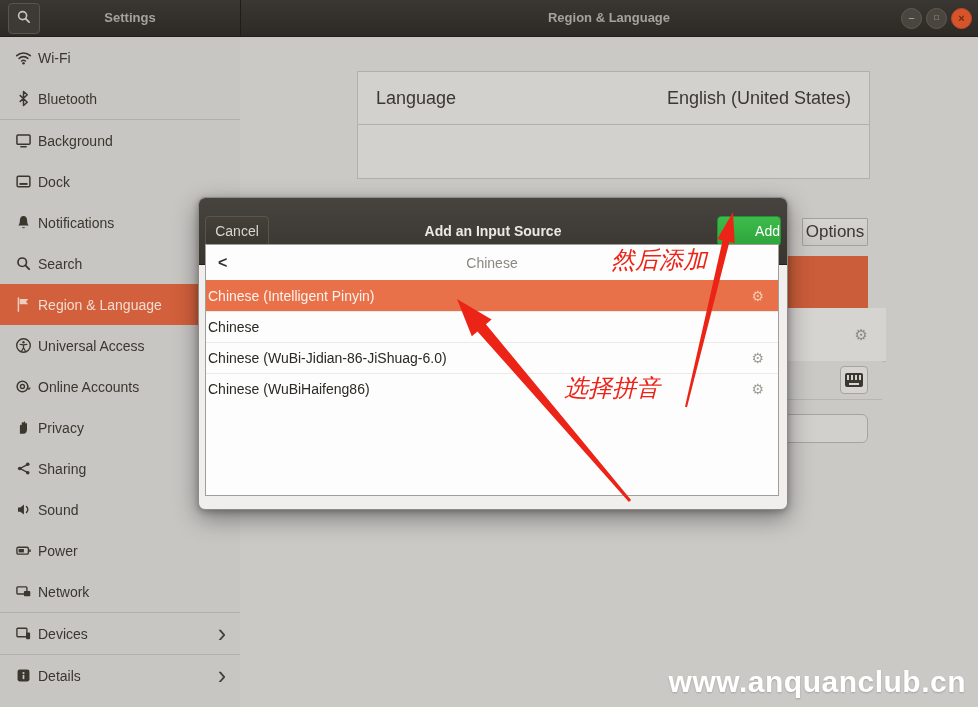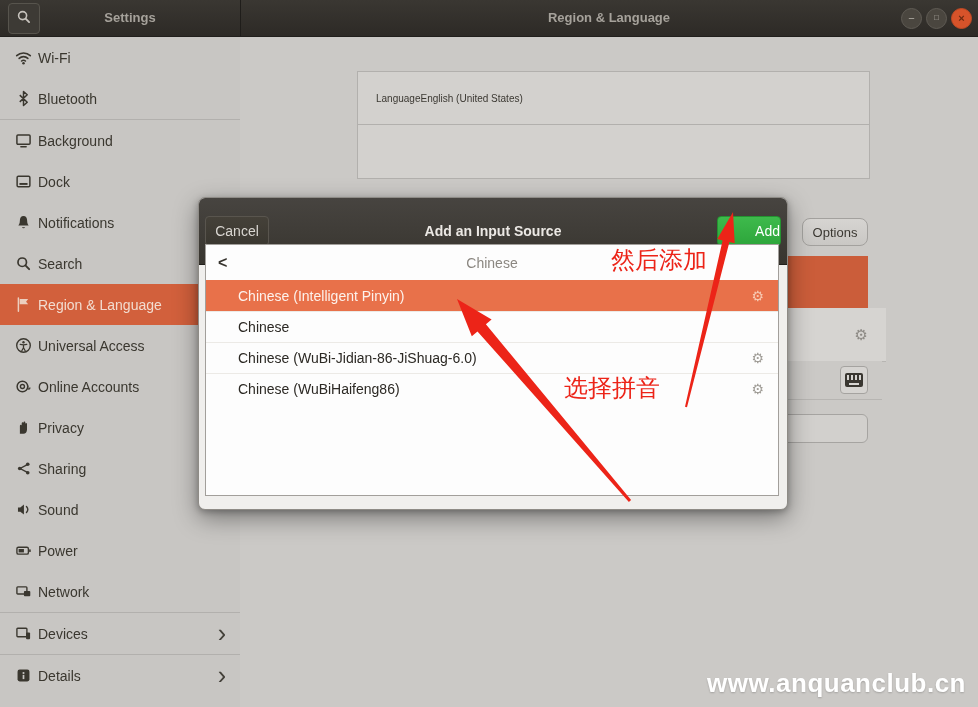--- a/index.html
+++ b/index.html
@@ -31,26 +31,26 @@
     font-size:14px;color:#3a372f;cursor:default;}
   .side-item .icn{width:18px;height:18px;display:flex;align-items:center;justify-content:center;color:#3a372f;}
   .side-item.sep{border-top:1px solid #b2b0ad;}
   .side-item.selected{background:#d2603c;color:#f2dcd0;}
   .side-item.selected .icn{color:#eccfbf;}
   .side-item .chev{margin-left:auto;margin-right:14px;font-size:25px;color:#44413a;line-height:1;font-weight:400;}
   
   .main{position:absolute;left:240px;top:37px;width:738px;height:670px;background:#cbc9c6;z-index:1;}
   .panel{position:absolute;left:117px;top:34px;width:511px;height:106px;
     background:#d3d1ce;border:1px solid #b2b0ad;}
-  .prow{height:52px;display:flex;align-items:center;
-    padding:0 18px;font-size:10px;color:#3b3832;}
+  .prow{height:52px;display:flex;align-items:center;justify-content:space-between;
+    padding:0 18px;font-size:18px;color:#3b3832;}
   .prow.first{border-bottom:1px solid #b2b0ad;}
-  .options-btn{position:absolute;left:562px;top:181px;width:64px;height:26px;border-radius:8px;
+  .options-btn{position:absolute;left:562px;top:181px;width:64px;height:26px;border-radius:1px;
     background:linear-gradient(#d6d4d1,#c9c7c4);border:1px solid #a3a19e;
-    display:flex;align-items:center;justify-content:center;font-size:13px;color:#3b3832;}
+    display:flex;align-items:center;justify-content:center;font-size:17px;color:#3b3832;}
   .bg-orange-row{position:absolute;left:544px;top:219px;width:84px;height:52px;background:#cb5d3a;}
   .bg-gear-row{position:absolute;left:544px;top:271px;width:84px;height:53px;background:#d6d4d1;
     display:flex;align-items:center;justify-content:flex-end;padding-right:18px;
     color:#8d8a85;font-size:15px;border-bottom:1px solid #b7b5b2;}
   .bg-kbd-row{position:absolute;left:544px;top:324px;width:84px;height:38px;background:#cbc9c6;
     display:flex;align-items:center;justify-content:flex-end;padding-right:14px;border-bottom:1px solid #b7b5b2;}
   .kbd-btn{width:26px;height:26px;border-radius:4px;background:#d6d4d1;border:1px solid #a5a3a0;
     display:flex;align-items:center;justify-content:center;}
   .kbd-glyph{width:18px;height:14px;background:#3a3731;border-radius:2px;position:relative;}
   .kbd-glyph:before{content:"";position:absolute;left:2px;top:2px;width:14px;height:5px;
@@ -71,32 +71,32 @@
   .dlg-title{flex:1;text-align:center;font-weight:bold;font-size:14px;color:#ebe8e4;}
   .dlg-add{width:62px;height:28px;border-radius:4px;background:linear-gradient(#3eba4c,#2da63b);
     border:1px solid #249330;color:#fff;font-size:14px;
     display:flex;align-items:center;justify-content:flex-end;}
   .dlg-list{position:absolute;left:6px;top:46px;width:574px;height:252px;
     background:#fdfdfd;border:1px solid #a29f9b;box-sizing:border-box;}
   .lh-row{height:35px;position:relative;display:flex;align-items:center;justify-content:center;
     font-size:14px;color:#8b8781;}
   .lh-back{position:absolute;left:12px;top:0;height:35px;display:flex;align-items:center;
     font-size:16px;font-weight:bold;color:#37342e;}
-  .lrow{height:30px;display:flex;align-items:center;padding-left:32px;
+  .lrow{height:30px;display:flex;align-items:center;padding-left:2px;
     font-size:14px;color:#2c2924;border-top:1px solid #eceae6;}
   .lrow.selected{background:#e8714a;color:#fdf2ec;border-top:1px solid #e8714a;}
   .lrow .gear{margin-left:auto;margin-right:14px;font-size:14px;color:#a09d97;}
   .lrow.selected .gear{color:#f7c9b2;}
   
   .anno-layer{position:absolute;inset:0;z-index:100;pointer-events:none;}
   .anno-text{position:absolute;font-size:24px;color:#ec2418;
-    font-family:"Liberation Sans","DejaVu Sans",sans-serif;white-space:nowrap;}
+    font-family:"Liberation Sans","DejaVu Sans",sans-serif;white-space:nowrap;font-style:italic;}
   .anno-add{left:611px;top:244px;}
   .anno-pinyin{left:564px;top:372px;}
-  .watermark{position:absolute;right:12px;bottom:8px;z-index:90;font-size:26px;font-weight:bold;
+  .watermark{position:absolute;right:12px;bottom:8px;z-index:90;font-size:30px;font-weight:bold;
     color:#fff;text-shadow:0 1px 2px rgba(0,0,0,.2);letter-spacing:.5px;}
   svg.arrows{position:absolute;inset:0;width:978px;height:707px;}
 </style>
 </head>
 <body>
 
 <div class="titlebar">
   <div class="search-btn">
     <span>
       <svg width="16" height="16" viewBox="0 0 16 16">

